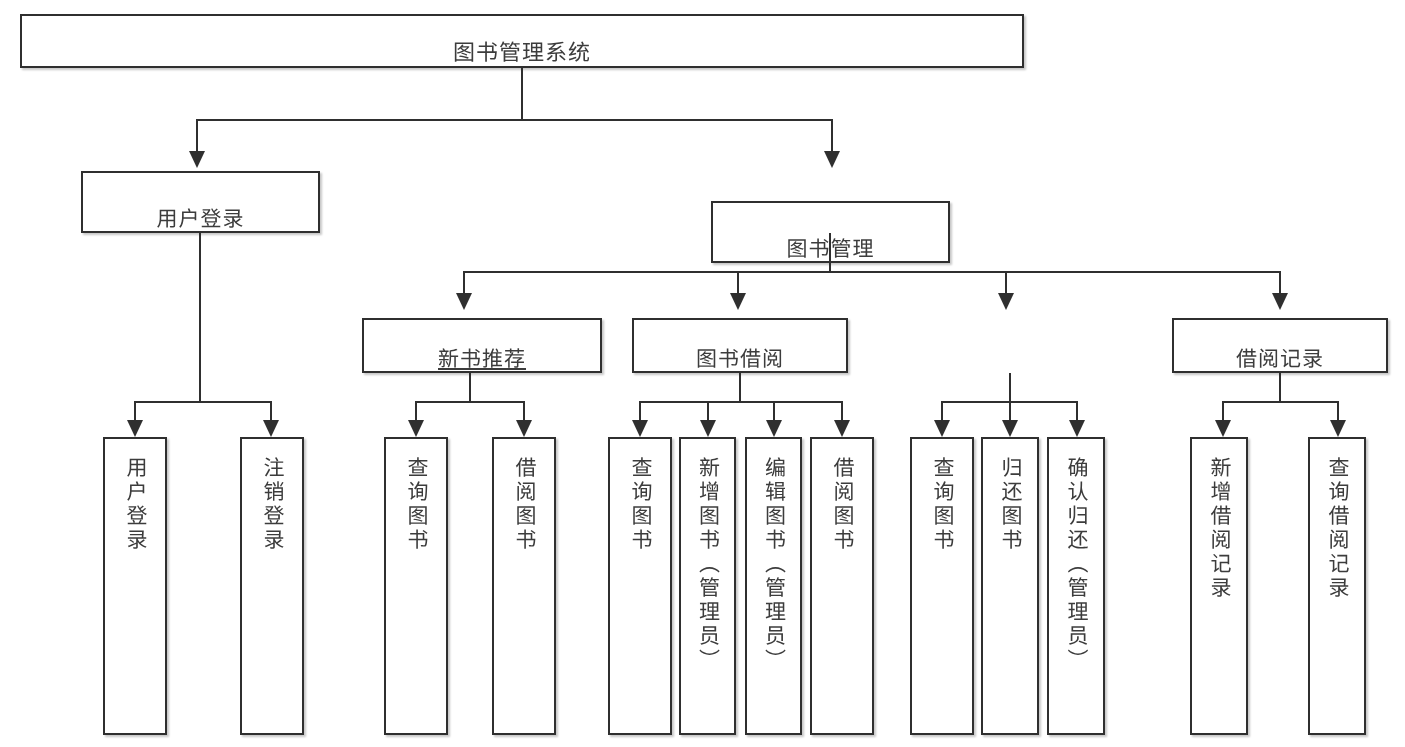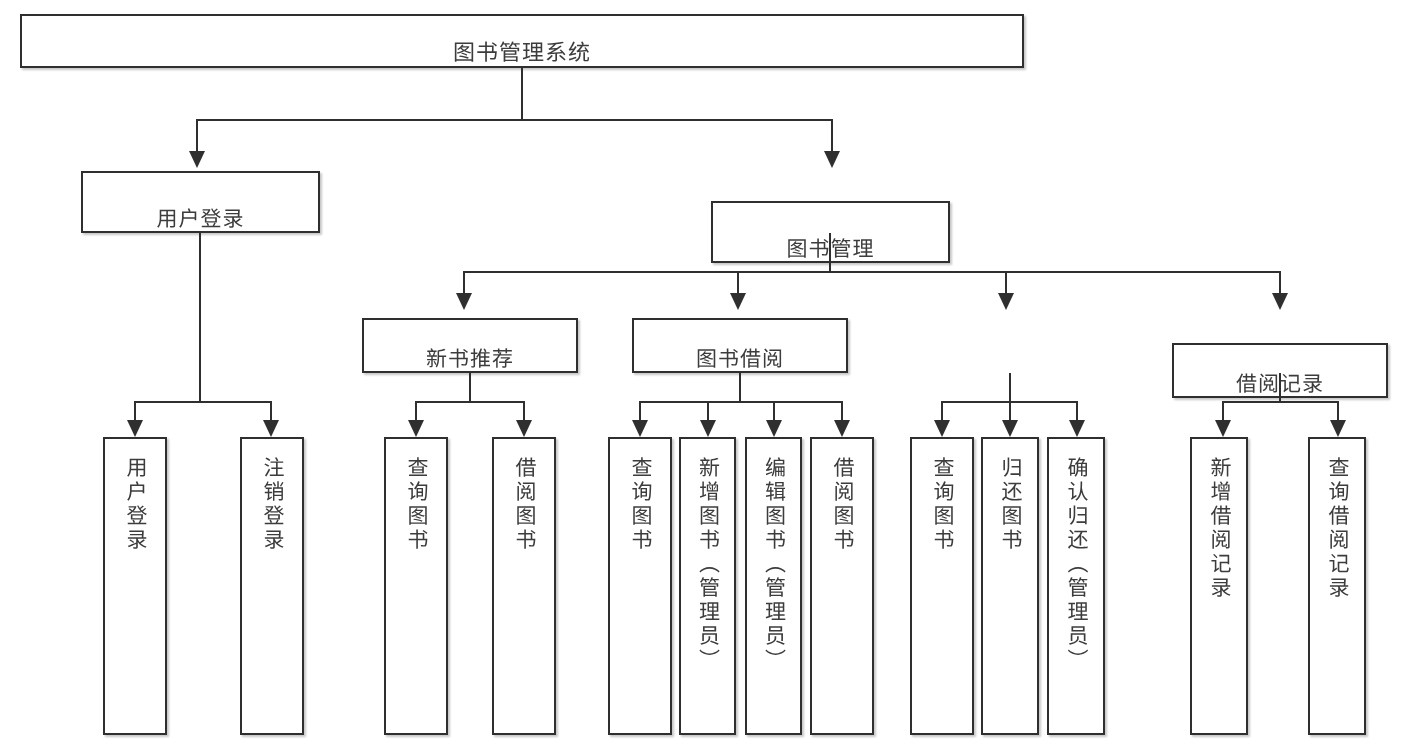--- a/index.html
+++ b/index.html
@@ -119,27 +119,27 @@
   <div class="ln h" style="left:463px; top:271px; width:818px; height:2px;"></div>
   <div class="ln v" style="left:463px; top:271px; width:2px; height:22px;"></div>
   <div class="arrow" style="left:456px; top:293px;"></div>
   <div class="ln v" style="left:737px; top:271px; width:2px; height:22px;"></div>
   <div class="arrow" style="left:730px; top:293px;"></div>
   <div class="ln v" style="left:1005px; top:271px; width:2px; height:22px;"></div>
   <div class="arrow" style="left:998px; top:293px;"></div>
   <div class="ln v" style="left:1279px; top:271px; width:2px; height:22px;"></div>
   <div class="arrow" style="left:1272px; top:293px;"></div>
 
-  <div class="node h" style="left:362px; top:318px; width:216px; height:55px;">
+  <div class="node h" style="left:362px; top:318px; width:240px; height:55px;text-decoration:underline;">
     <span>新书推荐</span>
   </div>
   <div class="node h" style="left:632px; top:318px; width:216px; height:55px;">
     <span>图书借阅</span>
   </div>
-  <div class="node h" style="left:1172px; top:318px; width:216px; height:55px;margin-top:25px;">
+  <div class="node h" style="left:1172px; top:318px; width:216px; height:55px;">
     <span>借阅记录</span>
   </div>
 
   <div class="ln v" style="left:469px; top:373px; width:2px; height:28px;"></div>
   <div class="ln h" style="left:415px; top:401px; width:110px; height:2px;"></div>
   <div class="ln v" style="left:415px; top:401px; width:2px; height:19px;"></div>
   <div class="arrow" style="left:408px; top:420px;"></div>
   <div class="ln v" style="left:523px; top:401px; width:2px; height:19px;"></div>
   <div class="arrow" style="left:516px; top:420px;"></div>
 

